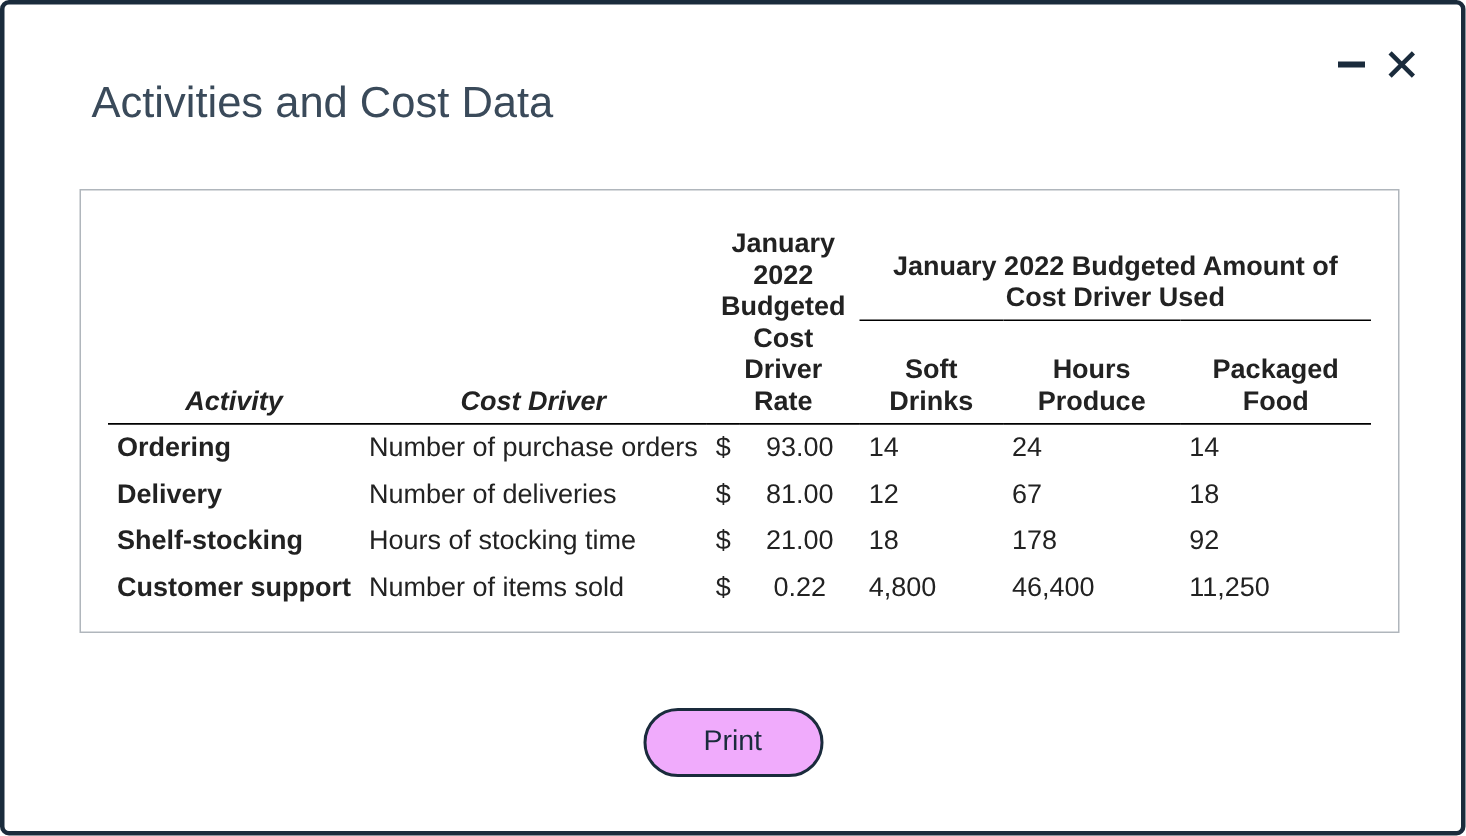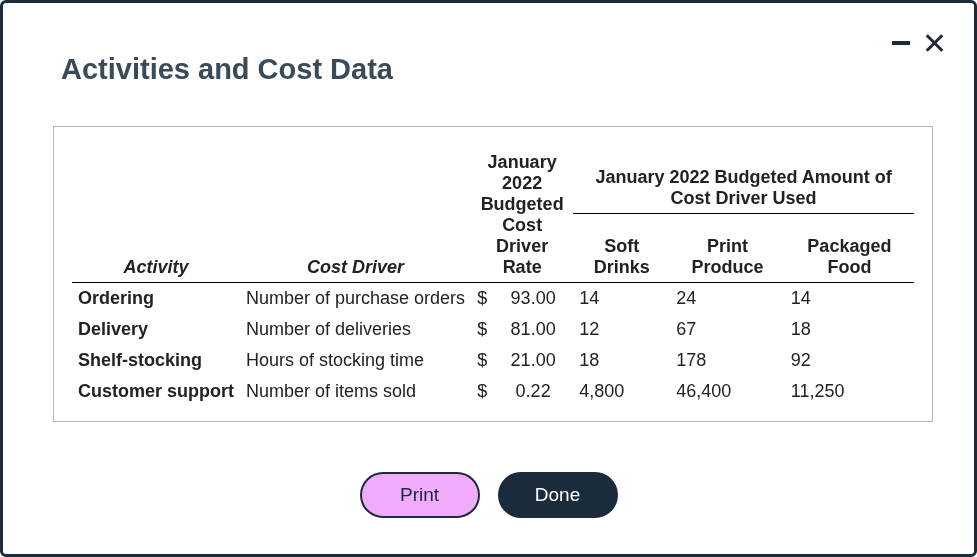--- a/index.html
+++ b/index.html
@@ -47,21 +47,21 @@
       top: -1px;
       width: 3px;
       height: 22px;
       background: #1a2b3c;
     }
     .close-icon::before { transform: rotate(45deg); }
     .close-icon::after { transform: rotate(-45deg); }
     .title {
       font-size: 29px;
       color: #3a4a5a;
-      font-weight: 700;
+      font-weight: 400;
       margin: 20px 0 40px 8px;
     }
     .table-frame {
       border: 1px solid #b0b6bc;
       padding: 20px 18px 14px 18px;
       margin: 0 auto;
       width: 880px;
     }
     table {
       border-collapse: collapse;
@@ -128,21 +128,21 @@
     <table>
       <thead>
         <tr>
           <th rowspan="2" class="col-head left">Activity</th>
           <th rowspan="2" class="col-head left">Cost Driver</th>
           <th rowspan="2" colspan="2" class="col-head">January 2022 Budgeted Cost Driver Rate</th>
           <th colspan="3" class="group-head">January 2022 Budgeted Amount of Cost Driver Used</th>
         </tr>
         <tr>
           <th class="col-head sub">Soft Drinks</th>
-          <th class="col-head sub">Print Produce</th>
+          <th class="col-head sub">Hours Produce</th>
           <th class="col-head sub">Packaged Food</th>
         </tr>
       </thead>
       <tbody>
         <tr>
           <td class="activity">Ordering</td>
           <td class="driver">Number of purchase orders</td>
           <td class="currency">$</td>
           <td class="rate">93.00</td>
           <td class="num">14</td>
@@ -175,15 +175,14 @@
           <td class="num">4,800</td>
           <td class="num">46,400</td>
           <td class="num">11,250</td>
         </tr>
       </tbody>
     </table>
   </div>
 
   <div class="button-row">
     <button class="btn btn-print">Print</button>
-    <button class="btn btn-done">Done</button>
   </div>
 </div>
 
 </body></html>

